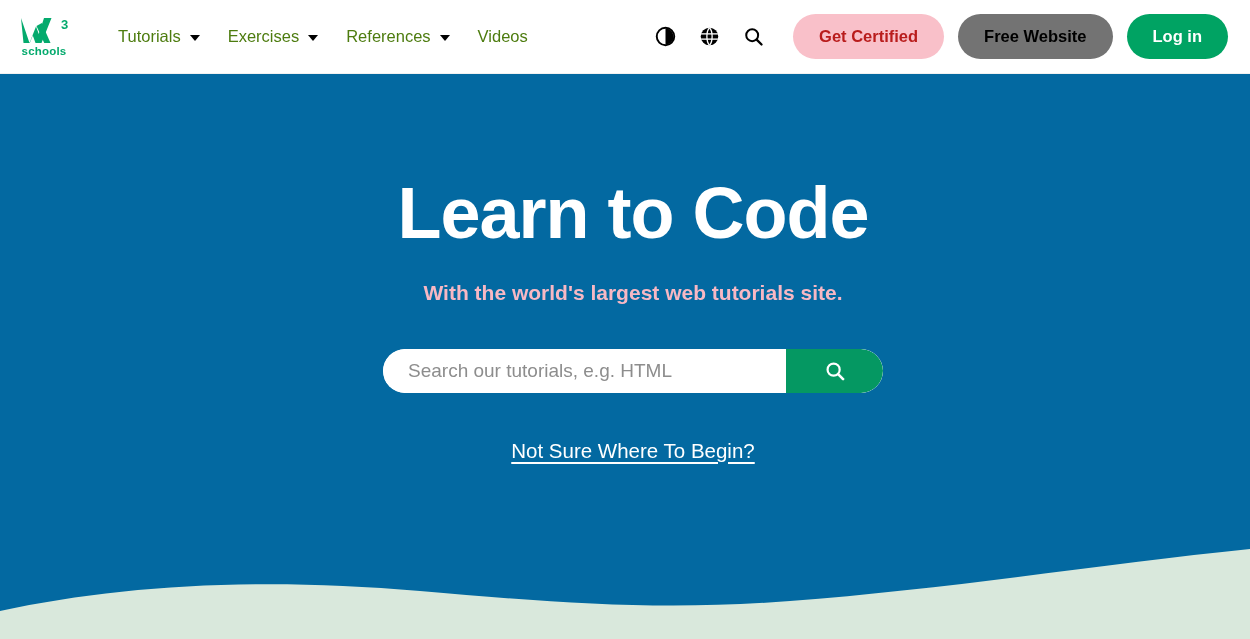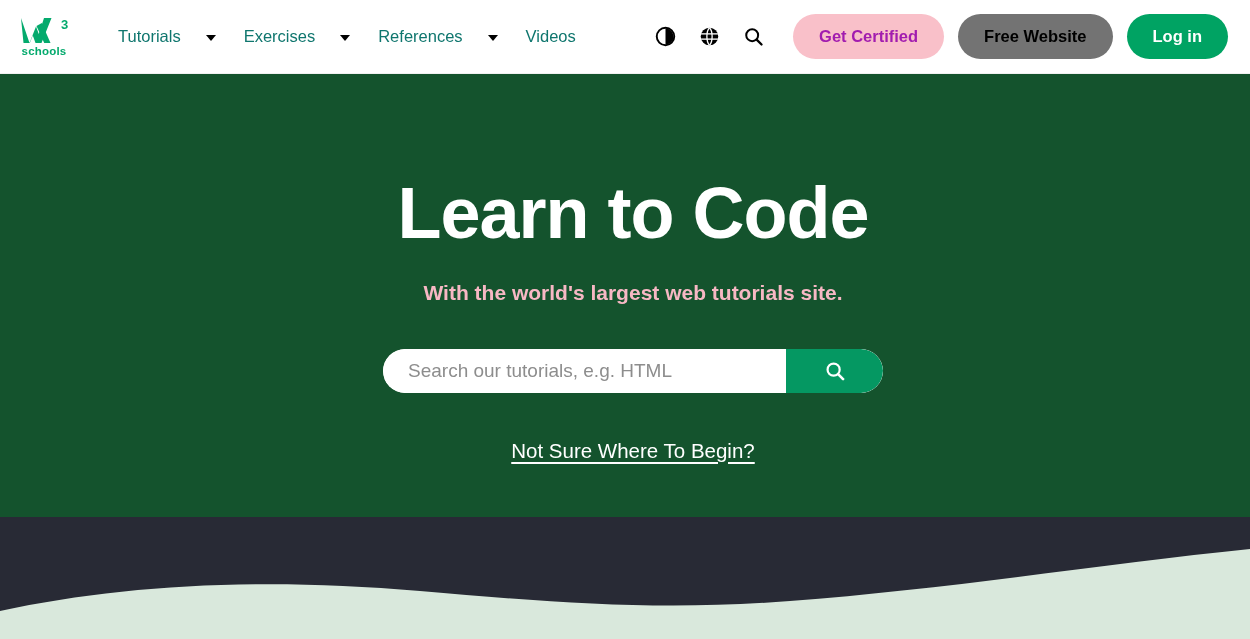--- a/index.html
+++ b/index.html
@@ -82,22 +82,22 @@
 
   .nav-links {
     display: flex;
     align-items: center;
     gap: 0px;
   }
 
   .nav-link {
     display: inline-flex;
     align-items: center;
-    gap: 25px;
-    color: #0f766e;
+    gap: 9px;
+    color: #4d7c0f;
     font-size: 16.5px;
     font-weight: 400;
     text-decoration: none;
     padding: 10px 14px;
     white-space: nowrap;
     cursor: pointer;
   }
 
   .caret {
     display: inline-block;
@@ -156,22 +156,22 @@
   }
 
   .pill-pink   { background: #f9c0c9; color: #000000; }
   .pill-yellow { background: #faf3a7; color: #000000; }
   .pill-green  { background: #00a363; color: #ffffff; }
 
   
   .hero {
     position: relative;
     z-index: 5;
-    height: 443px;
-    background: #14532d;
+    height: 565px;
+    background: #0369a1;
     display: flex;
     flex-direction: column;
     align-items: center;
     padding-top: 102px;
     padding-left: 16px;
   }
 
   .hero-title {
     color: #ffffff;
     font-size: 72px;
@@ -307,21 +307,21 @@
       </button>
       <button class="icon-btn" title="Search">
         <svg width="21" height="21" viewBox="0 0 24 24" aria-hidden="true">
           <circle cx="10.5" cy="10.5" r="6.8" fill="none" stroke="#000" stroke-width="2.3"></circle>
           <line x1="15.6" y1="15.6" x2="21.2" y2="21.2" stroke="#000" stroke-width="2.6" stroke-linecap="round"></line>
         </svg>
       </button>
     </div>
 
     <div class="btn-group">
-      <a class="pill pill-pink" href="#" style="background: rgb(249, 192, 201); color: #a21caf;">Get Certified</a>
+      <a class="pill pill-pink" href="#" style="background: rgb(249, 192, 201); color: #b91c1c;">Get Certified</a>
       <a class="pill pill-yellow" href="#" style="background: #737373; color: rgb(0, 0, 0);">Free Website</a>
       <a class="pill pill-green" href="#" style="background: rgb(0, 163, 99); color: rgb(255, 255, 255);">Log in</a>
     </div>
 
   </div>
 
   <div class="hero">
 
     <h1 class="hero-title" style="color: rgb(255, 255, 255);">Learn to Code</h1>
 

